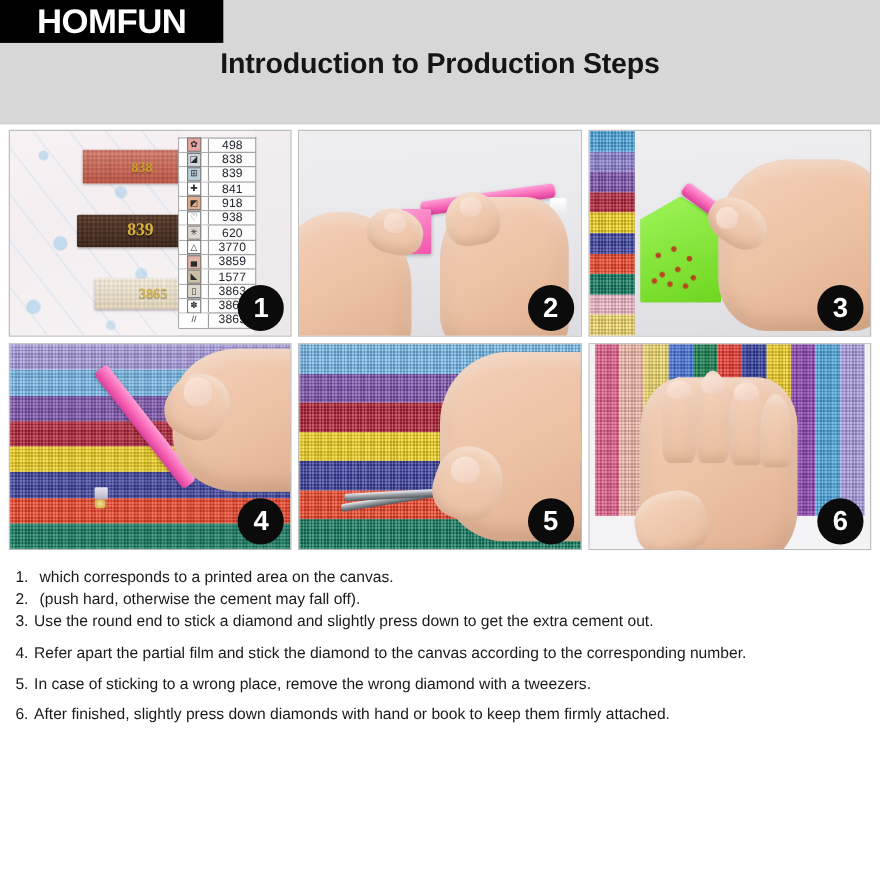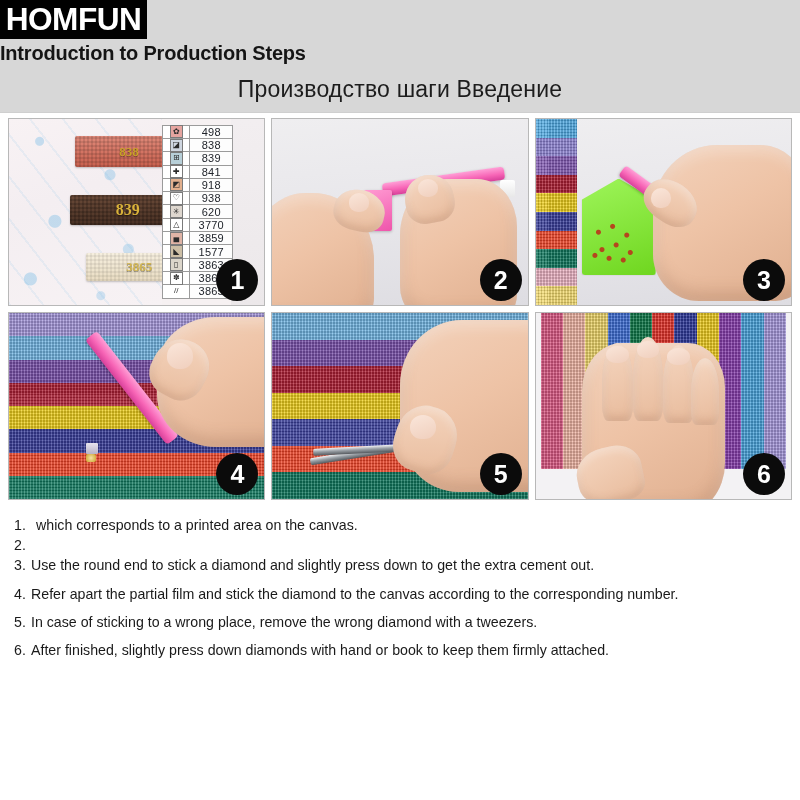--- a/index.html
+++ b/index.html
@@ -14,34 +14,34 @@
   
   .header{
     position:relative;
     width:800px;height:113px;
     background:#d7d7d7;
     border-bottom:1px solid #cfcfcf;
     box-sizing:border-box;
   }
   .logo{
     position:absolute;left:0;top:0;
-    width:147px;height:39px;
+    width:203px;height:39px;
     background:#000;
     display:flex;align-items:center;justify-content:center;
   }
   .logo-text{
     color:#fff;font-size:31px;font-weight:bold;
     letter-spacing:-0.5px;line-height:1;
     font-family:"Liberation Sans","DejaVu Sans",sans-serif;
     transform:scaleX(1.02);
   }
   .title-en{
     position:absolute;left:0;right:0;top:42px;
-    text-align:left;
-    font-size:20px;font-weight:bold;color:#151515;
+    text-align:center;
+    font-size:26px;font-weight:bold;color:#151515;
     letter-spacing:-0.2px;
   }
   .title-ru{
     position:absolute;left:0;right:0;top:76px;
     text-align:center;
     font-size:23px;font-weight:normal;color:#1c1c1c;
     letter-spacing:0.2px;
   }
 
   
@@ -253,21 +253,20 @@
 </head>
 <body>
 
 <div class="page">
 
   <div class="header">
     <div class="logo">
       <span class="logo-text">HOMFUN</span>
     </div>
     <div class="title-en">Introduction to Production Steps</div>
-    <div class="title-ru">Производство шаги Введение</div>
   </div>
 
   <div class="grid">
 
     <div class="panel p1">
       <div class="p1-film"></div>
       <div class="p1-right"></div>
 
       <div class="pk pk1">
         <span>838</span>
@@ -488,20 +487,21 @@
     <div class="ins-item">
       <div class="ins-num">1.</div>
       <div class="ins-body">
         <span class="ins-l2">which corresponds to a printed area on the canvas.</span>
       </div>
     </div>
 
     <div class="ins-item">
       <div class="ins-num">2.</div>
       <div class="ins-body">
+        <span class="ins-l2">(push hard, otherwise the cement may fall off).</span>
       </div>
     </div>
 
     <div class="ins-item" style="margin-bottom:14px;">
       <div class="ins-num">3.</div>
       <div class="ins-body">Use the round end to stick a diamond and slightly press down to get the extra cement out.</div>
     </div>
 
     <div class="ins-item" style="margin-bottom:14px;">
       <div class="ins-num">4.</div>

